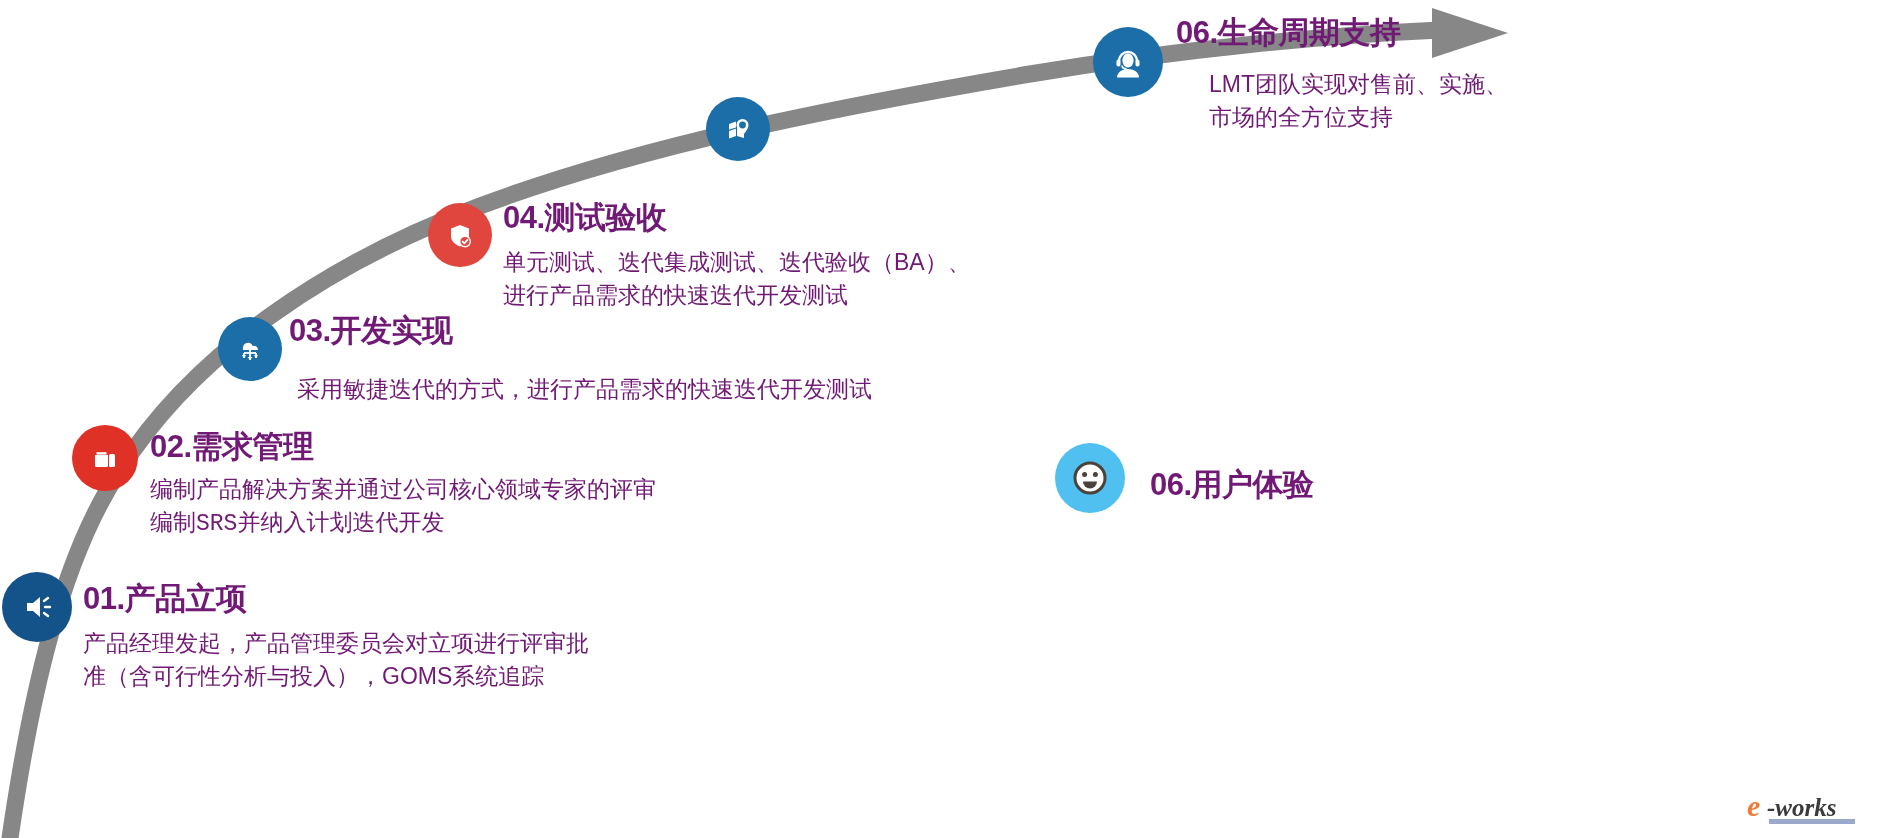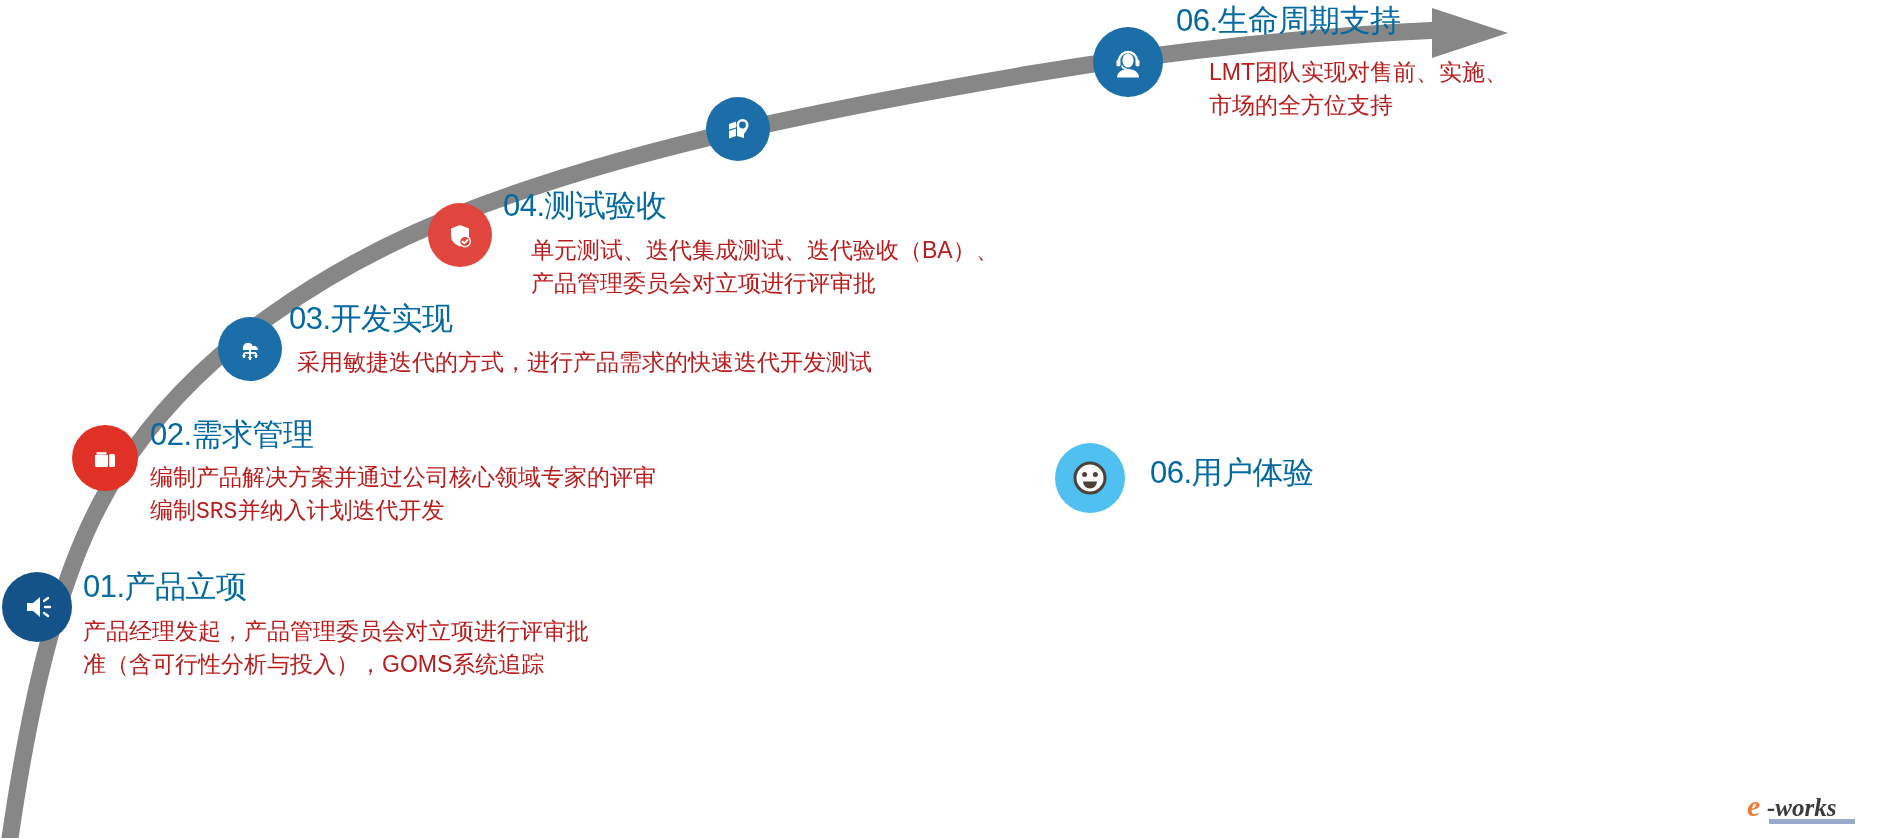--- a/index.html
+++ b/index.html
@@ -18,30 +18,31 @@
     position:absolute;
     border-radius:50%;
     display:flex;align-items:center;justify-content:center;
     box-sizing:border-box;
   }
   .node svg{display:block;}
 
   
   .block{position:absolute;}
   .title{
-    font-weight:normal;
+    font-weight:bold;
     font-size:31px;
-    color:#0369a1;
+    color:#701a75;
     letter-spacing:-0.5px;
     white-space:nowrap;
     line-height:1.12;
+    margin-top:12px;
   }
   .desc{
     font-size:23px;
-    color:#b91c1c;
+    color:#701a75;
     line-height:1.44;
     white-space:nowrap;
   }
   .desc div{white-space:nowrap;}
 
   
   #watermark{
     position:absolute;
     right:14px;bottom:8px;
     width:118px;height:44px;
@@ -112,40 +113,40 @@
         <path d="M12 22 L24 22" stroke="#ffffff" stroke-width="1.8"></path>
         <path d="M12 22 L12 27 M24 22 L24 27" stroke="#ffffff" stroke-width="1.8"></path>
         <path d="M18 29 l-2.4 -3 h4.8 Z" fill="#ffffff"></path>
         <path d="M12 27 l-2.2 -2.8 h4.4 Z" fill="#ffffff"></path>
         <path d="M24 27 l-2.2 -2.8 h4.4 Z" fill="#ffffff"></path>
       </svg>
     </span>
   </div>
   <div class="block" style="left:289px;top:302px;">
     <div class="title">03.开发实现</div>
-    <div class="desc" style="margin-top:9px;padding-left:8px;">
+    <div class="desc" style="margin-top:24px;padding-left:8px;">
       <div>采用敏捷迭代的方式，进行产品需求的快速迭代开发测试</div>
     </div>
   </div>
 
   <div class="node" style="left:428px;top:203px;width:64px;height:64px;background:#e0453e;">
     <span>
       <svg width="36" height="36" viewBox="0 0 36 36">
         <path d="M18 8 L27 11.5 V19 c0 5.5 -4.2 8.6 -9 10.5 c-4.8 -1.9 -9 -5 -9 -10.5 V11.5 Z" fill="#ffffff"></path>
         <circle cx="23" cy="24.5" r="6" fill="#ffffff"></circle>
         <circle cx="23" cy="24.5" r="4.6" fill="#e0453e"></circle>
         <path d="M20.6 24.6 l1.7 1.8 l3.2 -3.6" stroke="#ffffff" stroke-width="1.9" fill="none" stroke-linecap="round" stroke-linejoin="round"></path>
       </svg>
     </span>
   </div>
   <div class="block" style="left:503px;top:189px;">
     <div class="title">04.测试验收</div>
-    <div class="desc" style="margin-top:10px;margin-left:28px;">
+    <div class="desc" style="margin-top:10px;">
       <div>单元测试、迭代集成测试、迭代验收（BA）、</div>
-      <div>产品管理委员会对立项进行评审批</div>
+      <div>进行产品需求的快速迭代开发测试</div>
     </div>
   </div>
 
   <div class="node" style="left:706px;top:97px;width:64px;height:64px;background:#1b6ea8;">
     <span>
       <svg width="36" height="36" viewBox="0 0 36 36">
         <path d="M9 13 L16 10.5 V25 L9 27.5 Z" fill="#ffffff"></path>
         <path d="M9 19.3 L16 17" stroke="#1b6ea8" stroke-width="1.3"></path>
         <path d="M17 10.8 L24 13 V27 L17 25 Z" fill="#ffffff"></path>
         <path d="M22.5 8 a6 6 0 0 1 6 6 c0 4.3 -6 10.6 -6 10.6 S16.5 18.3 16.5 14 a6 6 0 0 1 6 -6 Z" fill="#ffffff"></path>

